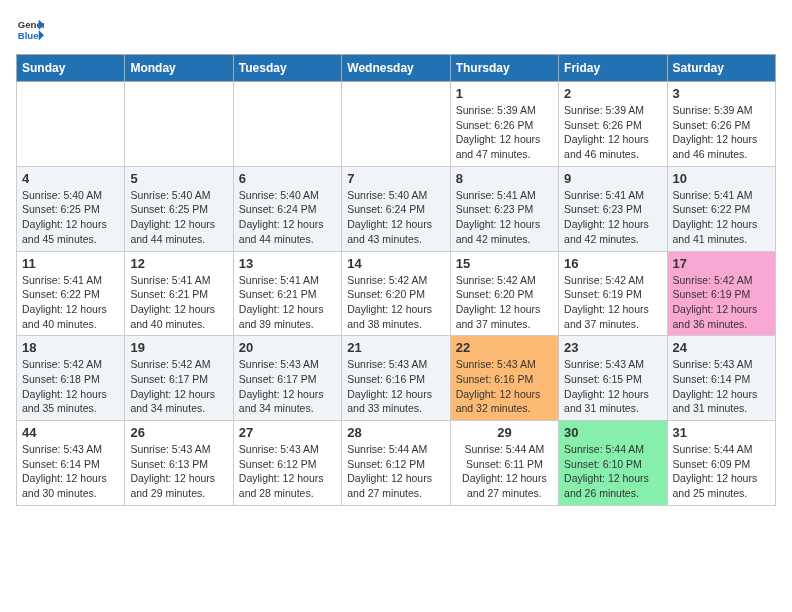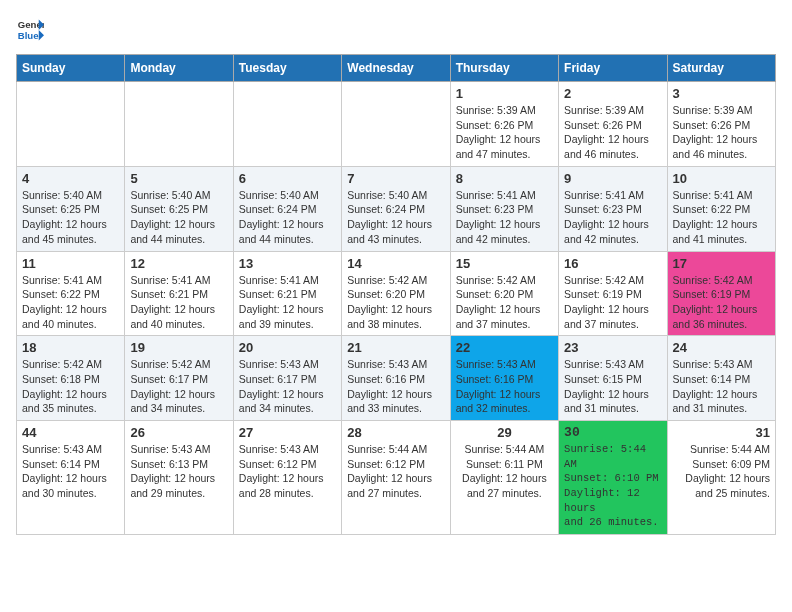--- a/index.html
+++ b/index.html
@@ -221,21 +221,21 @@
 Daylight: 12 hours
 and 37 minutes.</div>
         </td>
         <td style="background: rgb(255, 255, 255);">
           <div class="day-number">16</div>
           <div class="day-info" style="white-space: pre-line;">Sunrise: 5:42 AM
 Sunset: 6:19 PM
 Daylight: 12 hours
 and 37 minutes.</div>
         </td>
-        <td style="background: #ec4899;">
+        <td style="background: #f9a8d4;">
           <div class="day-number">17</div>
           <div class="day-info" style="white-space: pre-line;">Sunrise: 5:42 AM
 Sunset: 6:19 PM
 Daylight: 12 hours
 and 36 minutes.</div>
         </td>
       </tr>
       <tr>
         <td style="background: rgb(240, 244, 248);">
           <div class="day-number">18</div>
@@ -258,21 +258,21 @@
 Daylight: 12 hours
 and 34 minutes.</div>
         </td>
         <td style="background: rgb(240, 244, 248);">
           <div class="day-number">21</div>
           <div class="day-info" style="white-space: pre-line;">Sunrise: 5:43 AM
 Sunset: 6:16 PM
 Daylight: 12 hours
 and 33 minutes.</div>
         </td>
-        <td style="background: #0ea5e9;">
+        <td style="background: #fdba74;">
           <div class="day-number">22</div>
           <div class="day-info" style="white-space: pre-line;">Sunrise: 5:43 AM
 Sunset: 6:16 PM
 Daylight: 12 hours
 and 32 minutes.</div>
         </td>
         <td style="background: rgb(240, 244, 248);">
           <div class="day-number">23</div>
           <div class="day-info" style="white-space: pre-line;">Sunrise: 5:43 AM
 Sunset: 6:15 PM
@@ -316,28 +316,28 @@
 Daylight: 12 hours
 and 27 minutes.</div>
         </td>
         <td style="background: rgb(255, 255, 255); text-align: center;">
           <div class="day-number">29</div>
           <div class="day-info" style="white-space: pre-line;">Sunrise: 5:44 AM
 Sunset: 6:11 PM
 Daylight: 12 hours
 and 27 minutes.</div>
         </td>
-        <td style="background: #22c55e; font-family: Liberation Mono, monospace;">
+        <td style="background: #86efac;">
           <div class="day-number">30</div>
           <div class="day-info" style="white-space: pre-line;">Sunrise: 5:44 AM
 Sunset: 6:10 PM
 Daylight: 12 hours
 and 26 minutes.</div>
         </td>
-        <td style="background: rgb(255, 255, 255); text-align: right;">
+        <td style="background: rgb(255, 255, 255);">
           <div class="day-number">31</div>
           <div class="day-info" style="white-space: pre-line;">Sunrise: 5:44 AM
 Sunset: 6:09 PM
 Daylight: 12 hours
 and 25 minutes.</div>
         </td>
       </tr>
     </tbody>
 </table>
 

